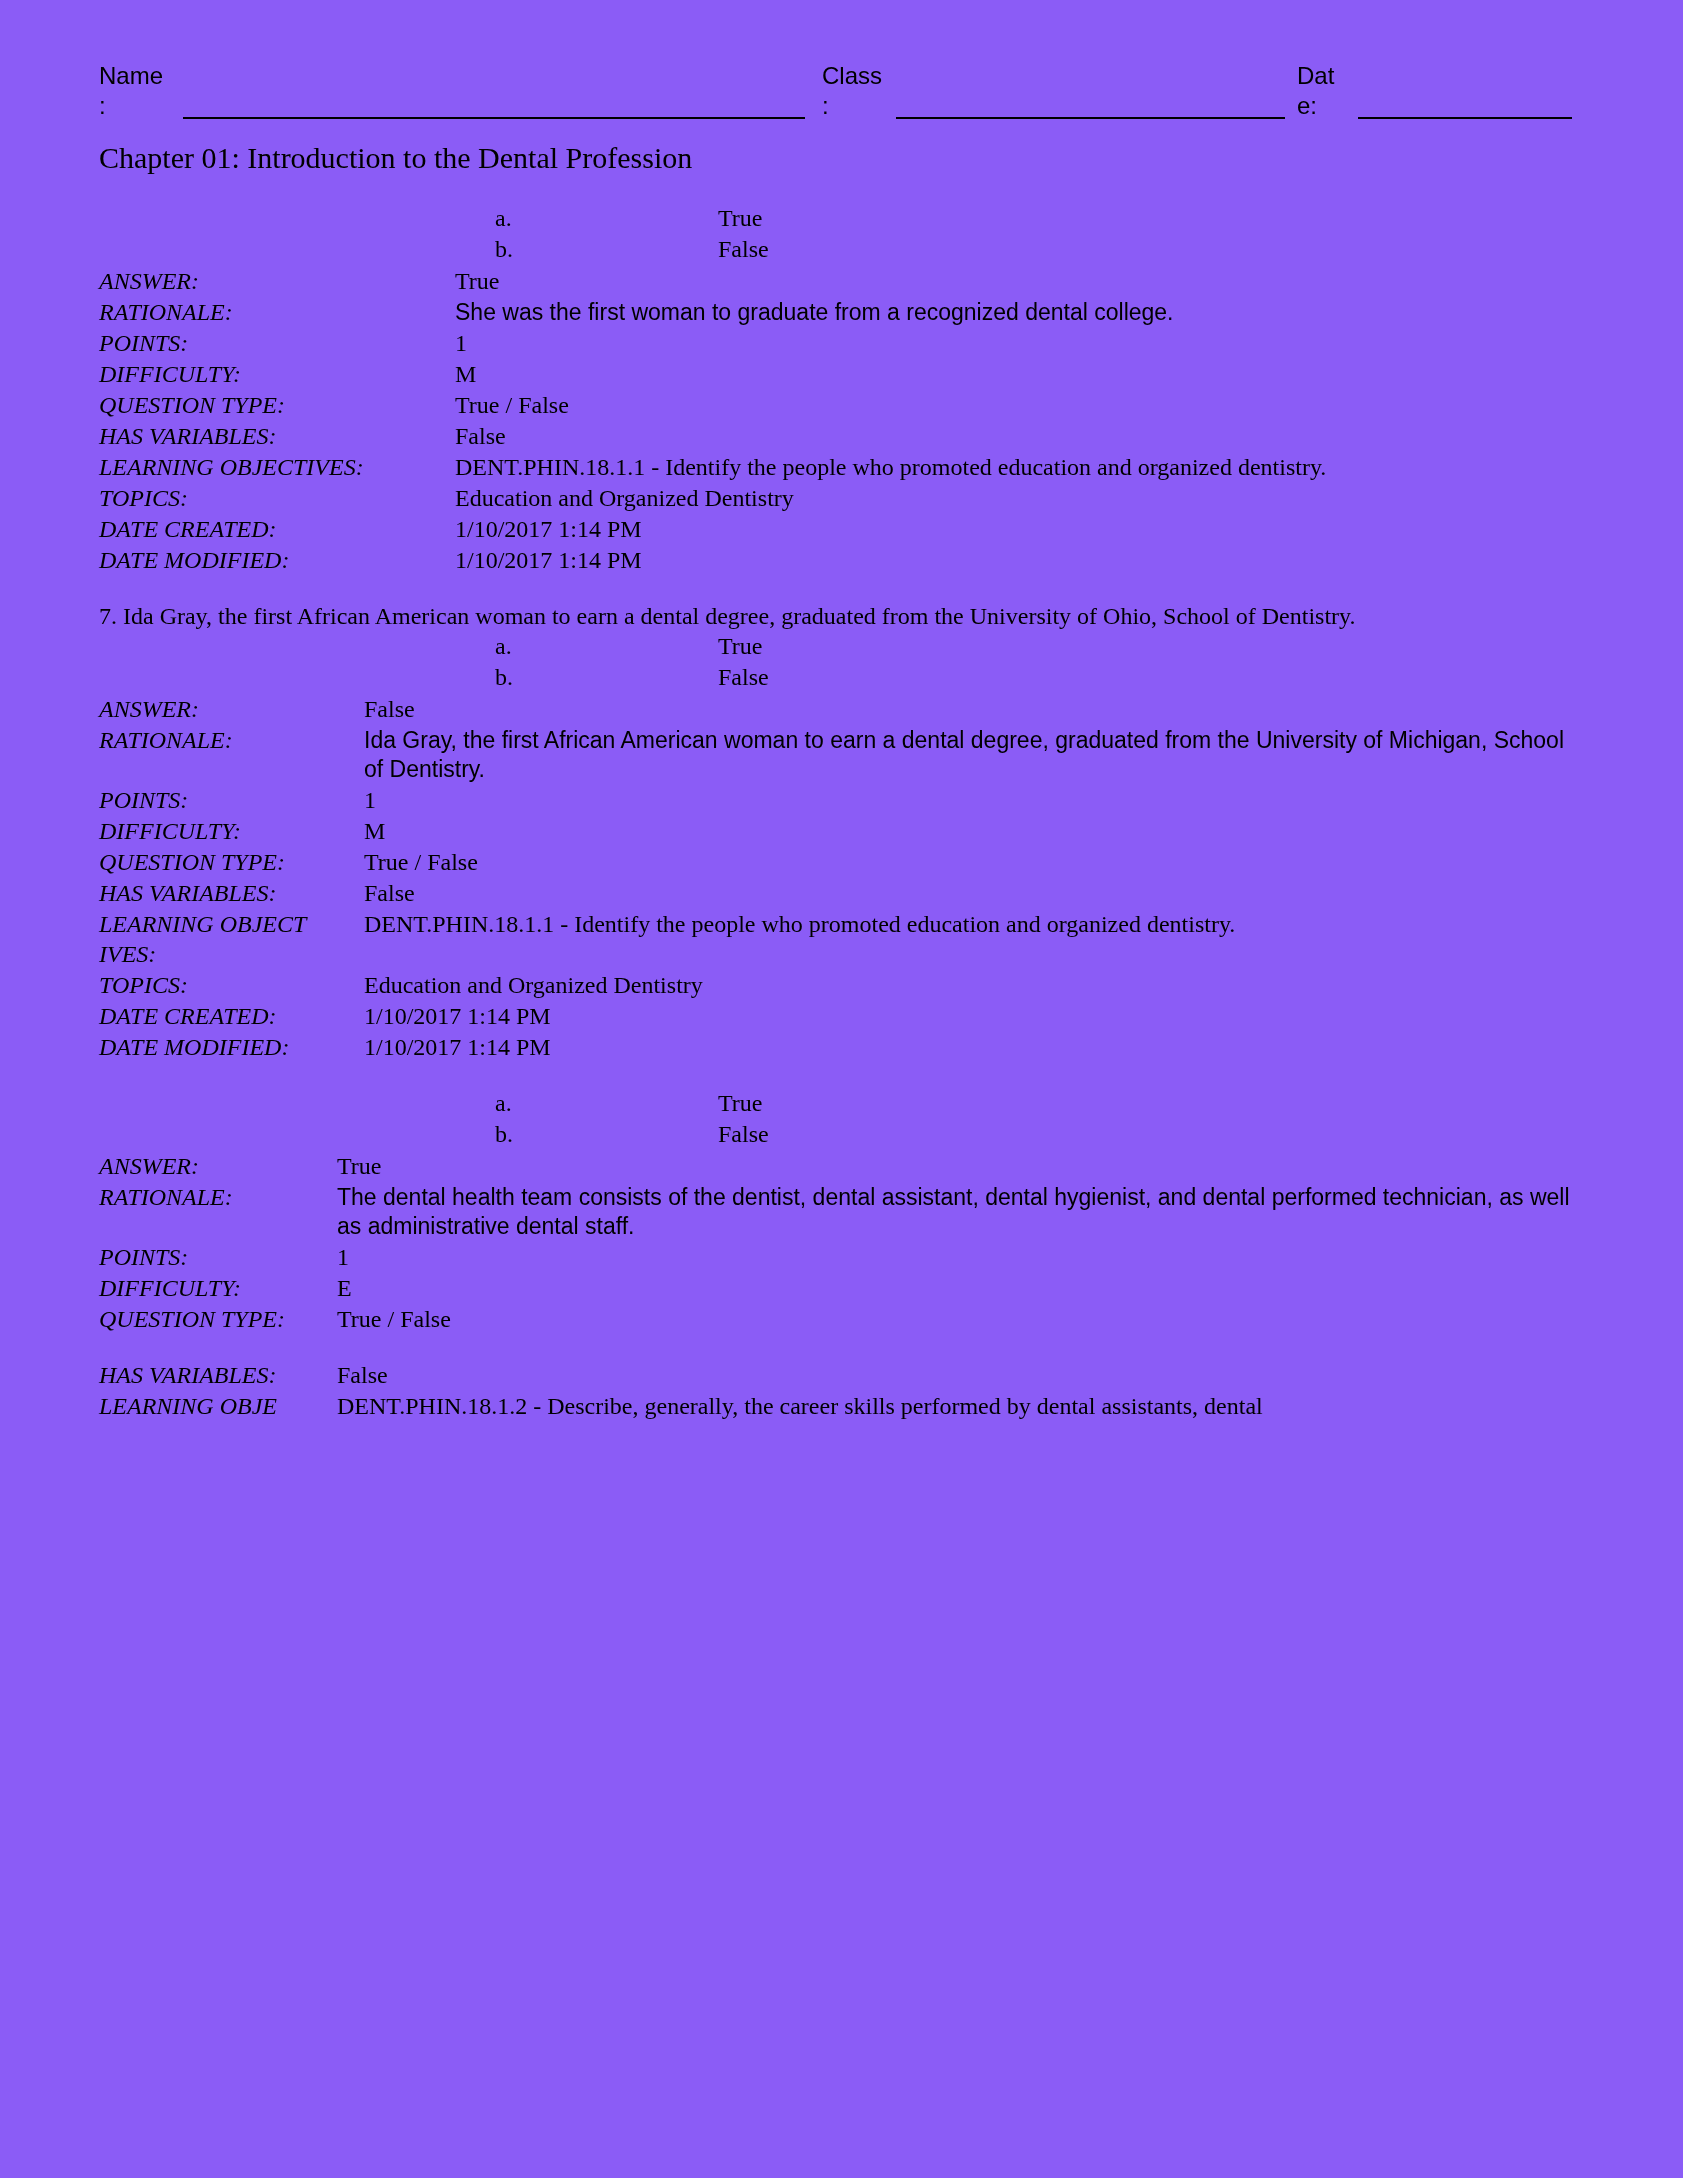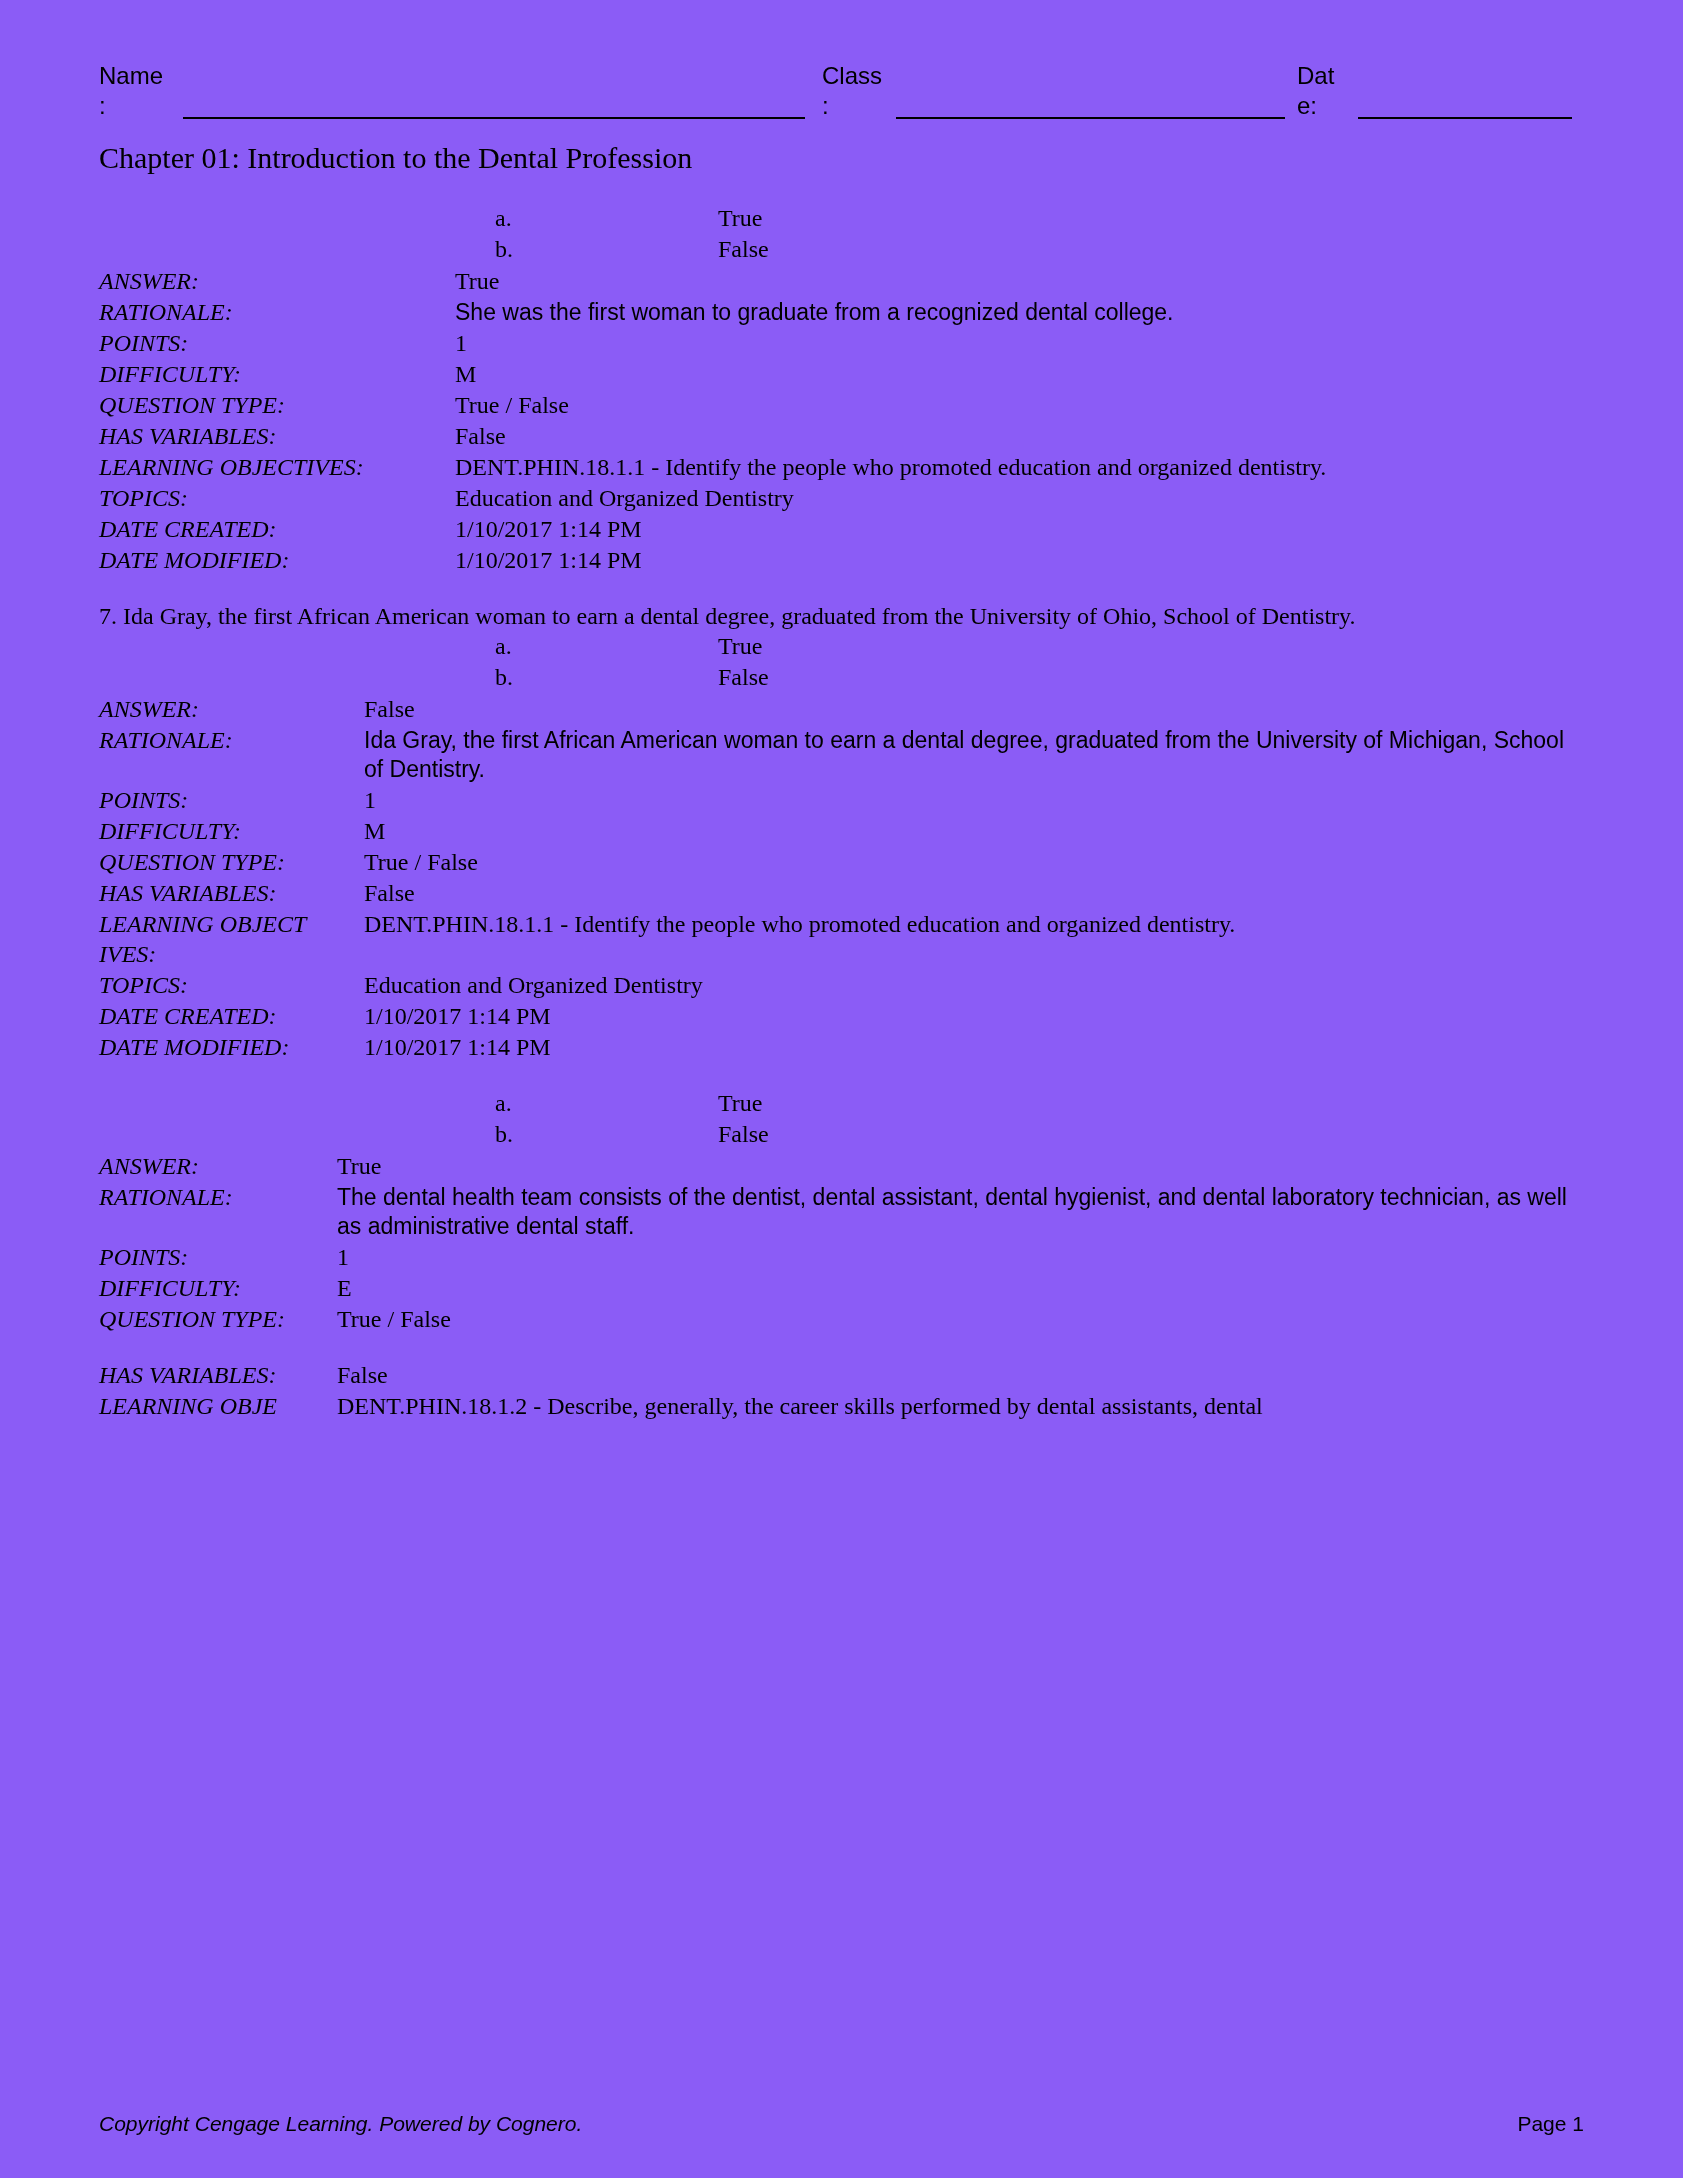--- a/index.html
+++ b/index.html
@@ -264,21 +264,21 @@
           <div class="meta-row">
             <div class="meta-label" style="width: 238px;">
               <div>ANSWER:</div>
             </div>
             <div class="meta-value">True</div>
           </div>
           <div class="meta-row">
             <div class="meta-label" style="width: 238px;">
               <div>RATIONALE:</div>
             </div>
-            <div class="meta-value sans">The dental health team consists of the dentist, dental assistant, dental hygienist, and dental laboratory technician, as well as administrative dental staff.</div>
+            <div class="meta-value sans">The dental health team consists of the dentist, dental assistant, dental hygienist, and dental performed technician, as well as administrative dental staff.</div>
           </div>
           <div class="meta-row">
             <div class="meta-label" style="width: 238px;">
               <div>POINTS:</div>
             </div>
             <div class="meta-value">1</div>
           </div>
           <div class="meta-row">
             <div class="meta-label" style="width: 238px;">
               <div>DIFFICULTY:</div>
@@ -300,19 +300,15 @@
           <div class="meta-row">
             <div class="meta-label" style="width: 238px;">
               <div>LEARNING OBJE</div>
             </div>
             <div class="meta-value">DENT.PHIN.18.1.2 - Describe, generally, the career skills performed by dental assistants, dental</div>
           </div>
         </div>
   </section>
 </div>
 
-  <footer class="page-footer">
-    <span class="footer-left">Copyright Cengage Learning. Powered by Cognero.</span>
-    <span class="footer-right">Page 1</span>
-  </footer>
 
 </div>
 
 
 </body></html>

